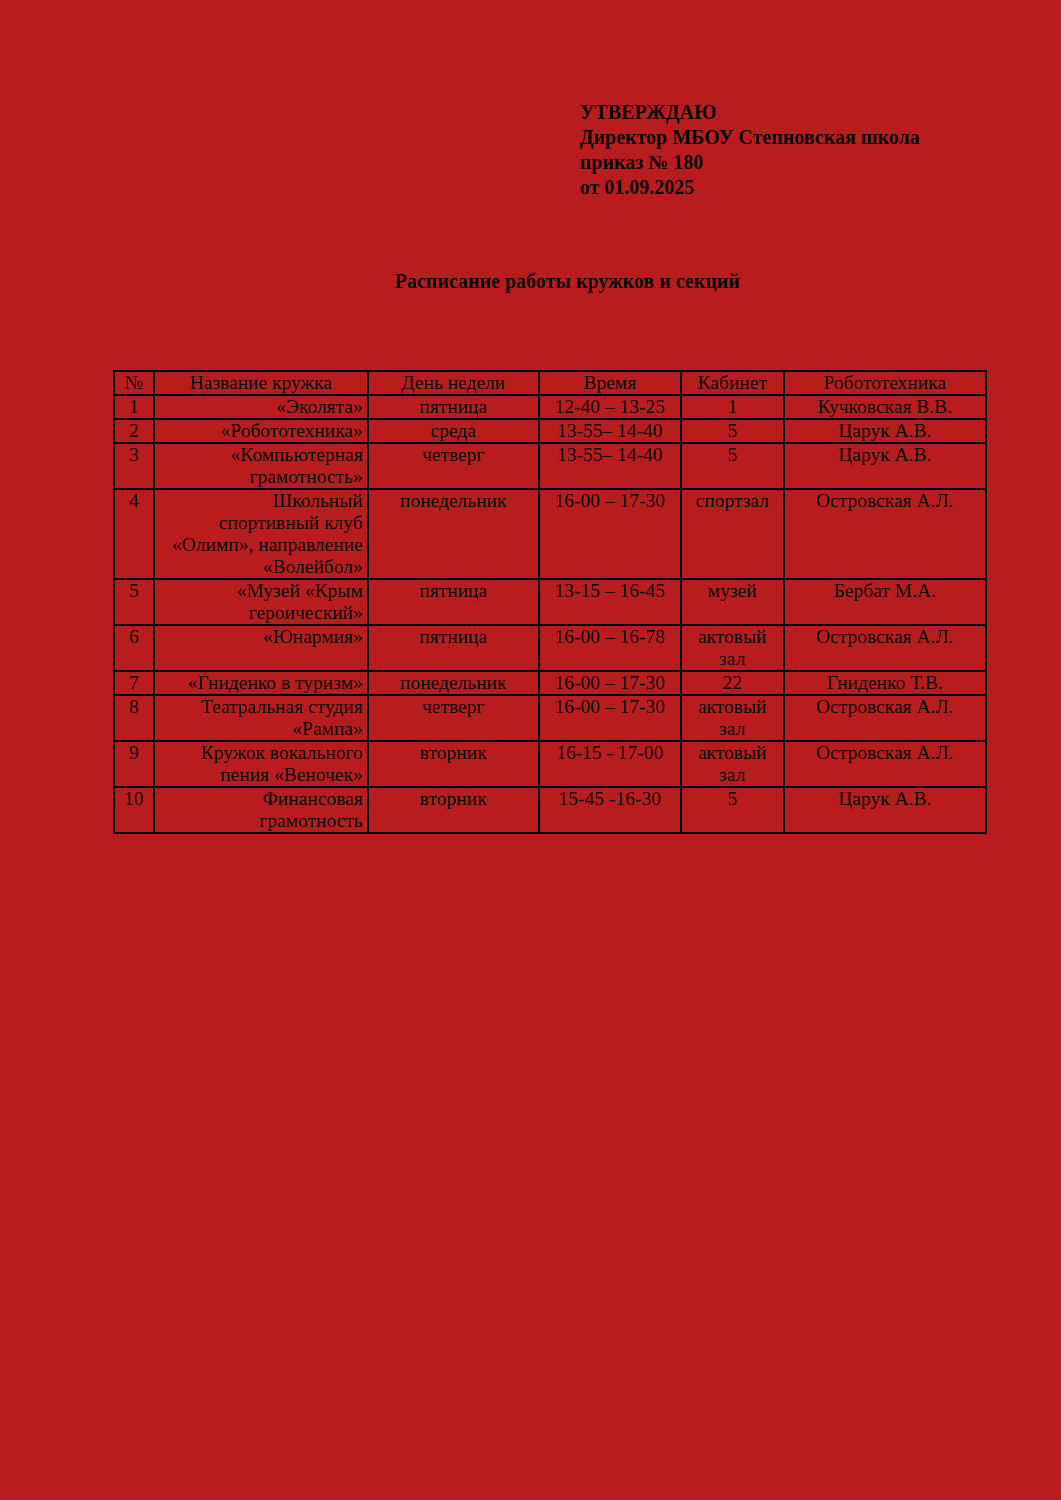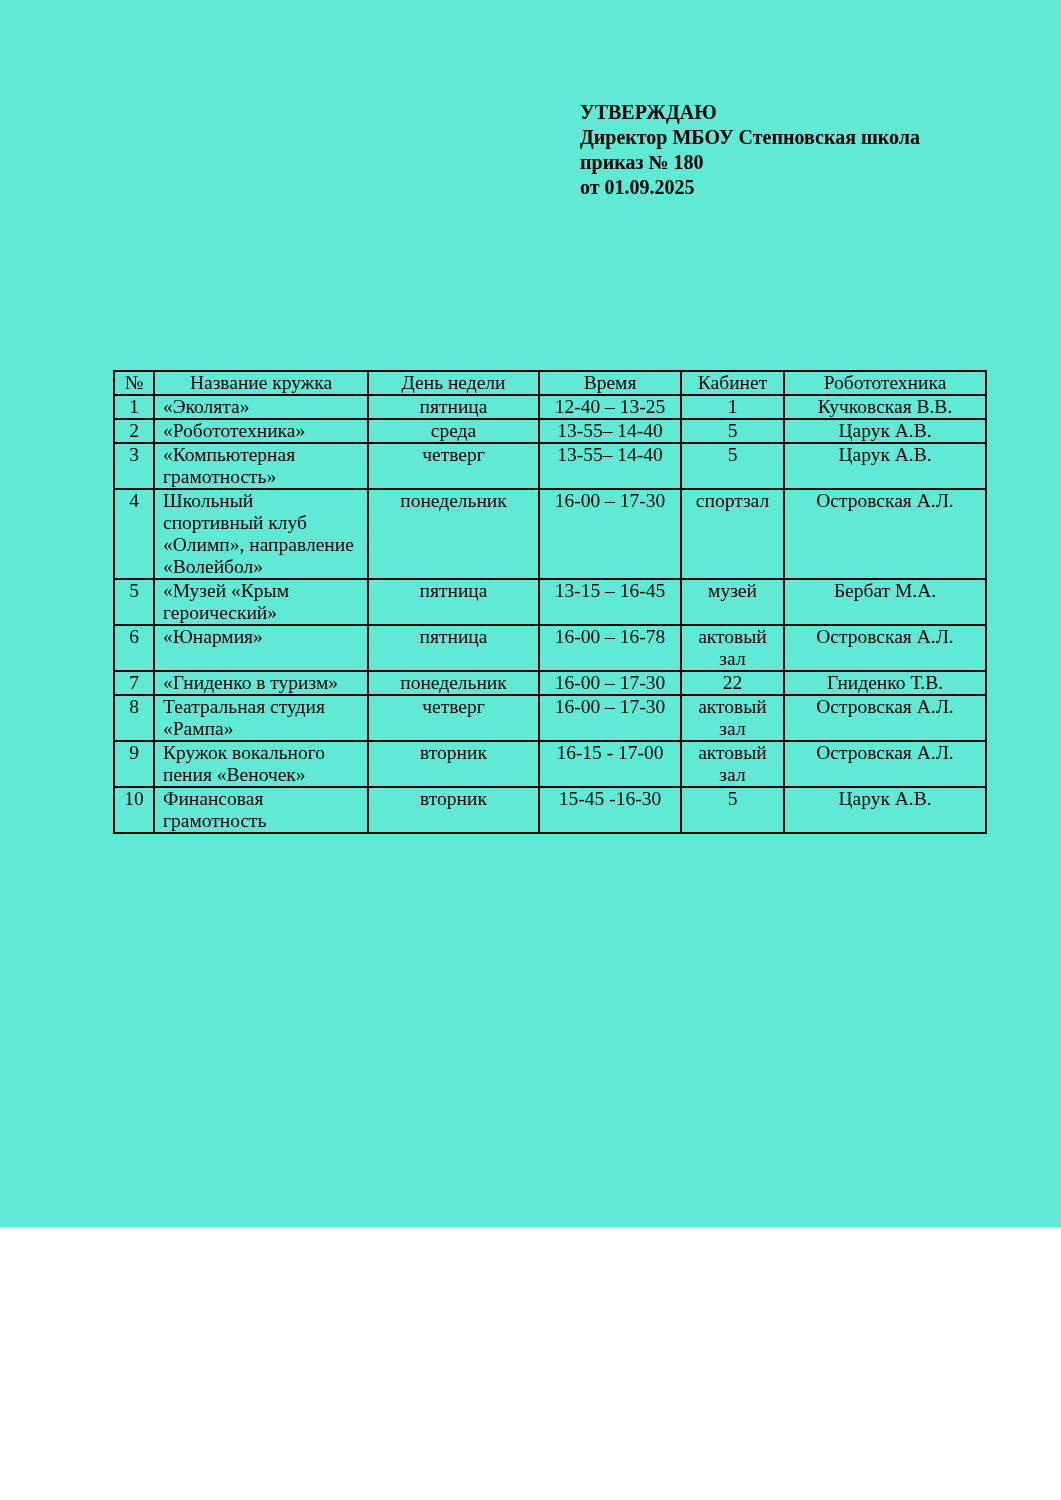--- a/index.html
+++ b/index.html
@@ -3,22 +3,22 @@
 <meta charset="utf-8">
 <style>
   html, body {
     margin: 0;
     padding: 0;
     background: #ffffff;
   }
   .page {
     position: relative;
     width: 1061px;
-    height: 1227px;
-    background: #5eead4;
+    height: 1500px;
+    background: #b91c1c;
     color: #000000;
     font-family: "Liberation Serif", "DejaVu Serif", serif;
     overflow: hidden;
   }
   .approval {
     position: absolute;
     left: 580px;
     top: 100px;
     font-size: 20px;
     font-weight: bold;
@@ -49,39 +49,40 @@
     border: 2px solid #000000;
     padding: 0;
     line-height: 22px;
     vertical-align: top;
     text-align: center;
     font-weight: normal;
     white-space: pre-line;
     overflow: hidden;
   }
   table.schedule td.c-name {
-    text-align: left;
+    text-align: right;
     padding-left: 8px;
     padding-right: 4px;
     font-family: Liberation Serif, serif;
   }
 </style>
 </head>
 <body>
 
 <div class="page">
 
   <div class="approval">
     <div>УТВЕРЖДАЮ</div>
     <div>Директор МБОУ Степновская школа</div>
     <div>приказ № 180</div>
     <div>от 01.09.2025</div>
   </div>
 
   <div class="doc-title">
+    <div>Расписание работы кружков и секций</div>
   </div>
 
   <table class="schedule">
     <colgroup>
       <col style="width:40px">
       <col style="width:214px">
       <col style="width:171px">
       <col style="width:142px">
       <col style="width:103px">
       <col style="width:202px">

